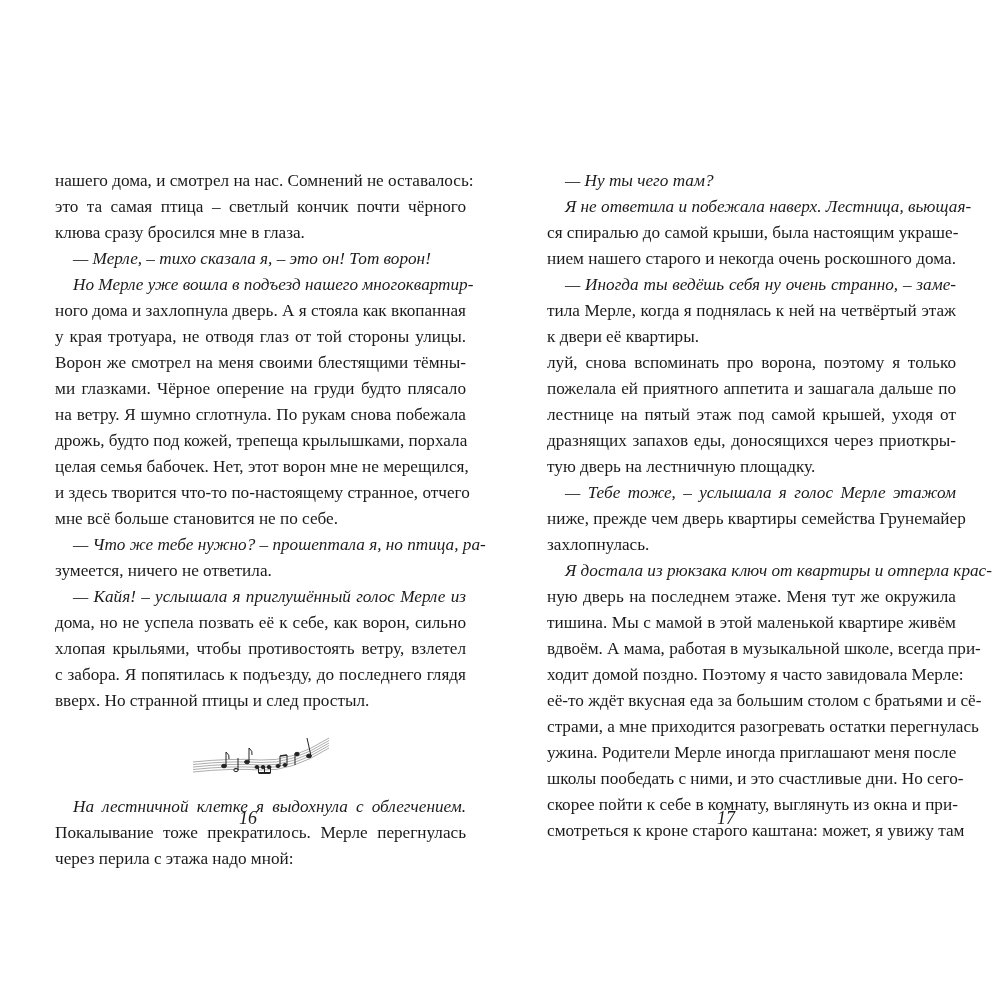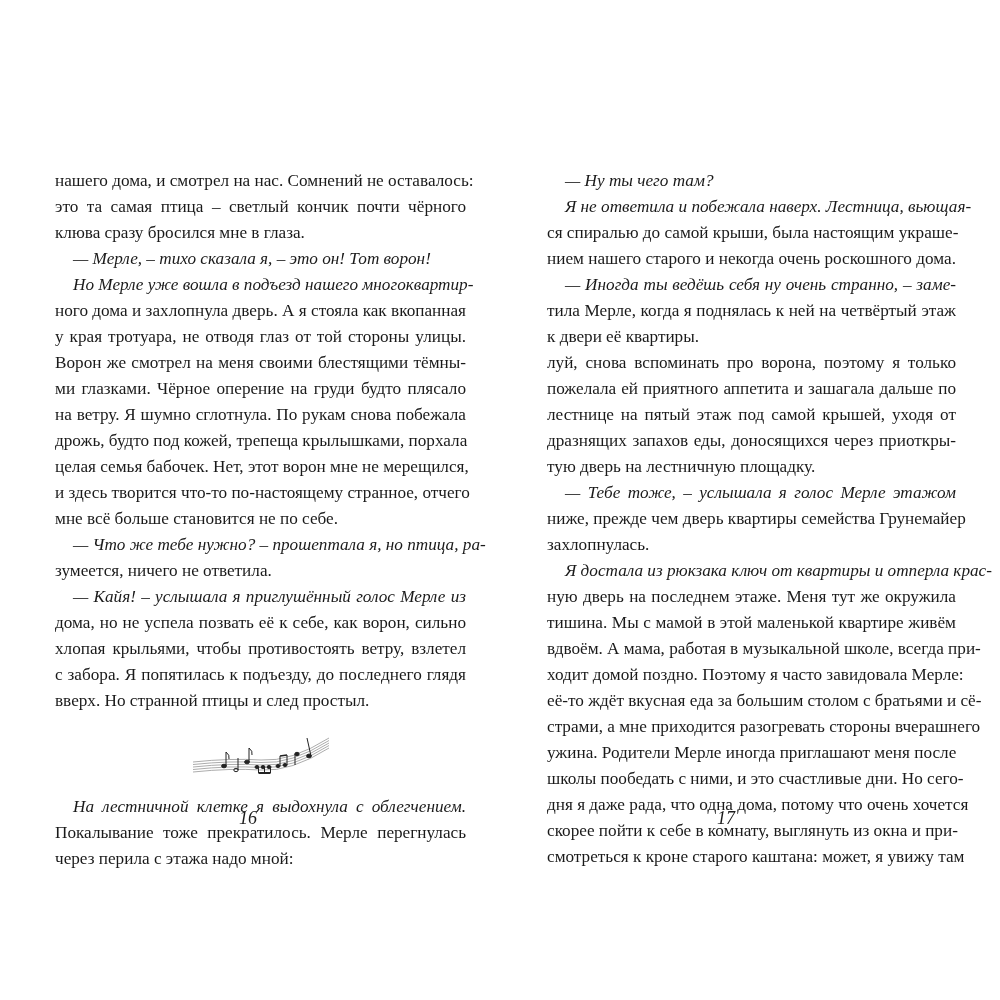--- a/index.html
+++ b/index.html
@@ -105,21 +105,20 @@
       <div class="line last">тую дверь на лестничную площадку.</div>
       <div class="line indent">— Тебе тоже, – услышала я голос Мерле этажом</div>
       <div class="line">ниже, прежде чем дверь квартиры семейства Грунемайер</div>
       <div class="line last">захлопнулась.</div>
       <div class="line indent">Я достала из рюкзака ключ от квартиры и отперла крас-</div>
       <div class="line">ную дверь на последнем этаже. Меня тут же окружила</div>
       <div class="line">тишина. Мы с мамой в этой маленькой квартире живём</div>
       <div class="line">вдвоём. А мама, работая в музыкальной школе, всегда при-</div>
       <div class="line">ходит домой поздно. Поэтому я часто завидовала Мерле:</div>
       <div class="line">её-то ждёт вкусная еда за большим столом с братьями и сё-</div>
-      <div class="line">страми, а мне приходится разогревать стороны вчерашнего</div>
+      <div class="line">страми, а мне приходится разогревать остатки перегнулась</div>
       <div class="line">ужина. Родители Мерле иногда приглашают меня после</div>
       <div class="line">школы пообедать с ними, и это счастливые дни. Но сего-</div>
-      <div class="line">дня я даже рада, что одна дома, потому что очень хочется</div>
       <div class="line">скорее пойти к себе в комнату, выглянуть из окна и при-</div>
       <div class="line">смотреться к кроне старого каштана: может, я увижу там</div>
     </div>
 </div>
 <div class="folio right">17</div>
 
 </body></html>

